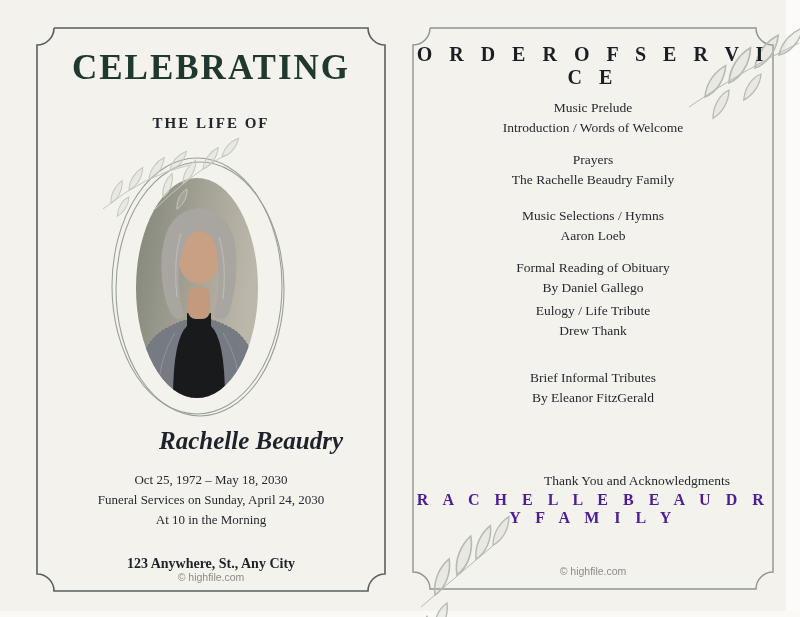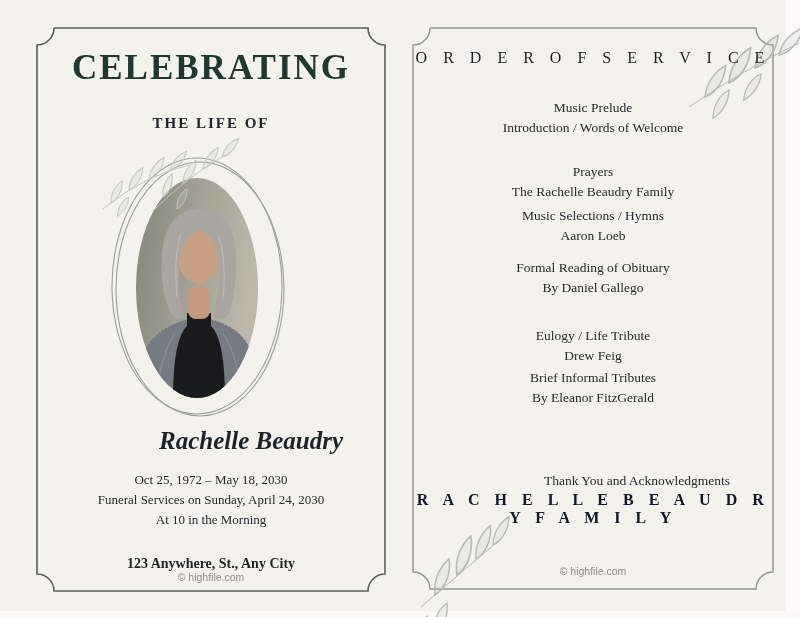--- a/index.html
+++ b/index.html
@@ -24,25 +24,25 @@
   
   .lp-title{ top:21px; font-size:35px; font-weight:bold; letter-spacing:2px; color:#20392f; }
   .lp-subtitle{ top:88px; font-size:15px; font-weight:bold; letter-spacing:2px; color:#20262a; }
   .lp-name{ top:400px; font-size:25px; font-weight:bold; font-style:italic; color:#1d222b;margin-left:40px; }
   .lp-dates{ top:443px; font-size:13px; line-height:20px; color:#26292e; }
   .lp-address{ top:529px; font-size:14px; font-weight:bold; color:#1f2227; }
   .watermark{ font-size:10.5px; color:#8c8c88; font-family:"Liberation Sans","DejaVu Sans",sans-serif; }
   .lp-watermark{ top:544px; }
 
   
-  .rp-heading{ top:22px; font-size:16px; font-weight:normal; letter-spacing:6px; color:#1b1e22; }
+  .rp-heading{ top:16px; font-size:20px; font-weight:bold; letter-spacing:6px; color:#1b1e22; }
   .service-group{ position:absolute; left:0; width:100%; text-align:center;
                   font-size:13.5px; line-height:20px; color:#26292e; }
   .rp-thanks{ top:446px; font-size:13.5px; color:#26292e;margin-left:44px; }
-  .rp-family{ top:464px; font-size:16px; font-weight:bold; letter-spacing:5.5px; color:#0f172a; }
+  .rp-family{ top:464px; font-size:16px; font-weight:bold; letter-spacing:5.5px; color:#4c1d95; }
   .rp-watermark{ top:538px; }
 </style>
 </head>
 <body>
 
 <div class="canvas">
   <div class="edge-strip-right"></div>
   <div class="edge-strip-bottom"></div>
 
   <div class="page page-left">
@@ -140,35 +140,35 @@
         <use href="#leafShape" transform="translate(14,589) rotate(120) scale(1.2)"></use>
       </g>
     </svg>
 
     <div class="abs rp-heading">O R D E R   O F   S E R V I C E</div>
 
     <div class="service-group" style="top:71px">
       <div>Music Prelude</div>
       <div>Introduction / Words of Welcome</div>
     </div>
-    <div class="service-group" style="top:135px">
+    <div class="service-group" style="top:123px">
       <div>Prayers</div>
       <div>The Rachelle Beaudry Family</div>
     </div>
     <div class="service-group" style="top:179px">
       <div>Music Selections / Hymns</div>
       <div>Aaron Loeb</div>
     </div>
     <div class="service-group" style="top:231px">
       <div>Formal Reading of Obituary</div>
       <div>By Daniel Gallego</div>
     </div>
-    <div class="service-group" style="top:299px">
+    <div class="service-group" style="top:274px">
       <div>Eulogy / Life Tribute</div>
-      <div>Drew Feig</div>
+      <div>Drew Thank</div>
     </div>
     <div class="service-group" style="top:341px">
       <div>Brief Informal Tributes</div>
       <div>By Eleanor FitzGerald</div>
     </div>
 
     <div class="abs rp-thanks">Thank You and Acknowledgments</div>
     <div class="abs rp-family">R A C H E L L E   B E A U D R Y   F A M I L Y</div>
     <div class="abs watermark rp-watermark">© highfile.com</div>
   </div>

